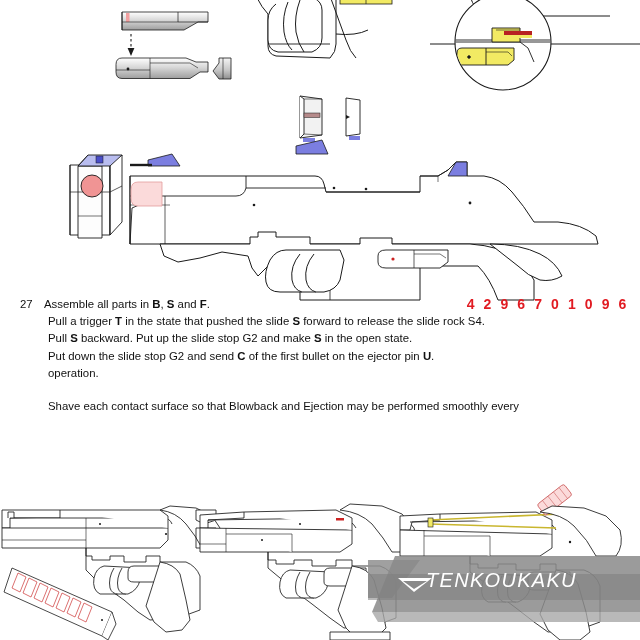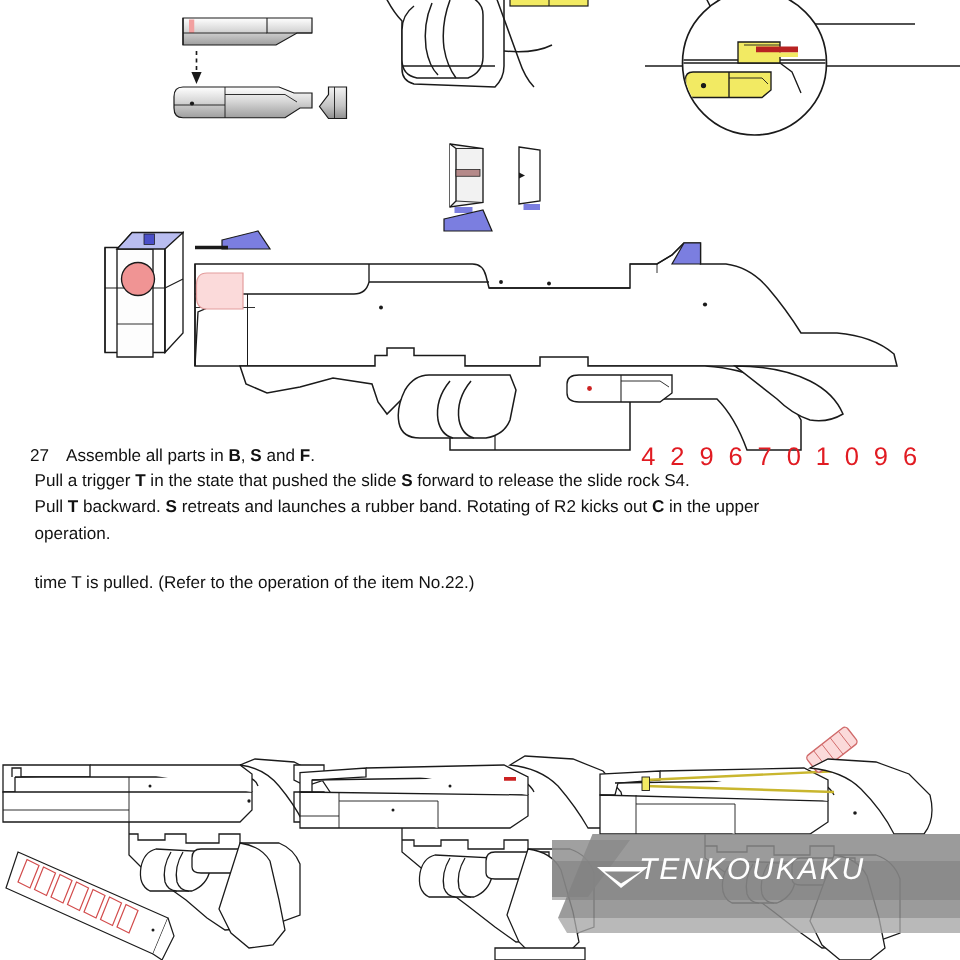--- a/index.html
+++ b/index.html
@@ -12,25 +12,25 @@
   svg.layer{position:absolute;left:0;top:0;width:640px;height:640px;overflow:visible;}
 
   
   .textblock{
     position:absolute;left:0;top:296px;width:640px;
     font-size:11.4px;line-height:17.2px;color:#111;
   }
   .tl{position:relative;height:17.2px;white-space:nowrap;}
   .tl .num{position:absolute;left:20px;top:0;}
   .tl .body{position:absolute;left:44px;top:0;}
-  .tl.indent .body{left:23px;}
+  .tl.indent .body{left:48px;}
   .tl b{font-weight:bold;}
   .redcode{
-    position:absolute;right:26px;top:0;
-    color:#e11b22;font-weight:normal;font-size:17px;letter-spacing:2.6px;
+    position:absolute;right:11px;top:0;
+    color:#e11b22;font-weight:bold;font-size:14px;letter-spacing:2.6px;
     white-space:nowrap;
   }
   .gap{height:16px;}
   .circled{
     display:inline-block;border:1px solid #111;border-radius:50%;
     width:11px;height:11px;line-height:10px;text-align:center;
     font-size:8.5px;vertical-align:1px;margin:0 1px;
   }
 
   
@@ -392,39 +392,44 @@
       </span>
       <span class="redcode">4 2 9 6 7 0 1 0 9 6</span>
     </div>
 
     <div class="tl indent">
       <span class="body">
         Pull a trigger <b>T</b> in the state that pushed the slide <b>S</b> forward to release the slide rock S4.
       </span>
     </div>
 
-
-
-
     <div class="tl indent">
       <span class="body">
-        Pull <b>T</b> backward. <b>S</b> retreats and launches a rubber band. Rotating of R2 kicks out <b>C</b> in the upper
+        Pull <b>S</b> backward. Put up the slide stop G2 and make <b>S</b> in the open state.
       </span>
     </div>
+
+
+    <div class="tl indent">
+      <span class="body">
+        Put down the slide stop G2 and send <b>C</b> of the first bullet on the ejector pin <b>U</b>.
+      </span>
+    </div>
+
 
     <div class="tl indent">
       <span class="body">operation.</span>
     </div>
 
     <div class="gap"></div>
 
-
     <div class="tl indent">
-      <span class="body">time T is pulled. (Refer to the operation of the item No.22.)</span>
-    </div>
+      <span class="body">Shave each contact surface so that Blowback and Ejection may be performed smoothly every</span>
+    </div>
+
 
   </div>
 
   <div class="watermark">
     <div class="wm-text">TENKOUKAKU</div>
   </div>
 
 </div>
 
 </body></html>

